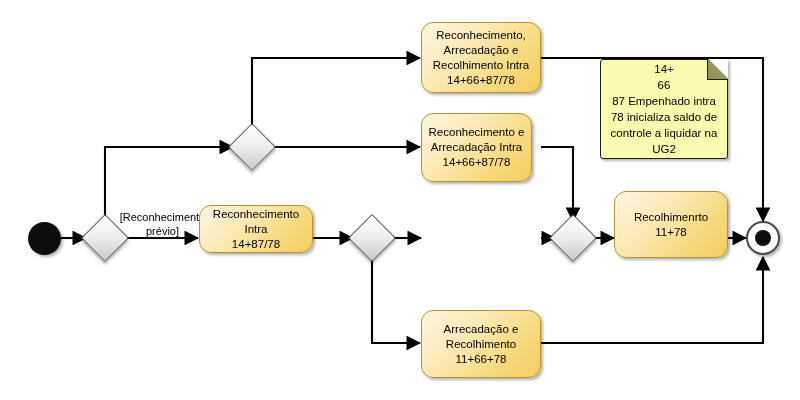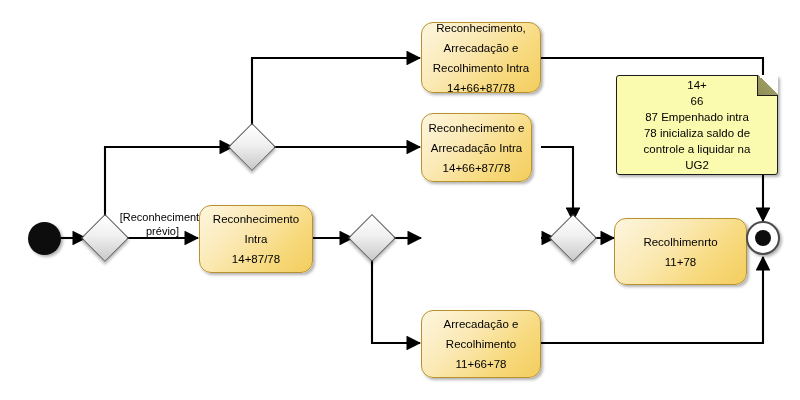--- a/index.html
+++ b/index.html
@@ -14,21 +14,21 @@
     position:absolute;
     box-sizing:border-box;
     border:1px solid #b9922e;
     border-radius:12px;
     background:linear-gradient(135deg,#fdf6df 0%,#fbe9b4 38%,#f7d97c 72%,#f3cd5e 100%);
     box-shadow:2px 2px 3px rgba(0,0,0,0.30);
     display:flex;align-items:center;justify-content:center;
     text-align:center;
     color:#000;
     font-size:11.5px;
-    line-height:20px;
+    line-height:15px;
     padding:2px 6px;
     white-space:pre-line;
   }
 
   
   .note{
     position:absolute;
     box-sizing:border-box;
     background:#fbfbb0;
     border:1.4px solid #1c1c1c;
@@ -144,33 +144,33 @@
 
   <div class="act" style="left:421px;top:22px;width:120px;height:71px;">Reconhecimento,
 Arrecadação e
 Recolhimento Intra
 14+66+87/78</div>
 
   <div class="act" style="left:421px;top:113px;width:111px;height:69px;">Reconhecimento e
 Arrecadação Intra
 14+66+87/78</div>
 
-  <div class="act" style="left:199px;top:205px;width:114px;height:68px;">Reconhecimento
+  <div class="act" style="left:199px;top:205px;width:114px;height:48px;">Reconhecimento
 Intra
 14+87/78</div>
 
 
-  <div class="act" style="left:614px;top:218px;width:133px;height:67px;">Recolhimenrto
+  <div class="act" style="left:614px;top:191px;width:114px;height:67px;">Recolhimenrto
 11+78</div>
 
   <div class="act" style="left:421px;top:310px;width:120px;height:68px;">Arrecadação e
 Recolhimento
 11+66+78</div>
 
-  <div class="note" style="left:600px;top:75px;width:162px;height:100px;margin-left:16px;">
+  <div class="note" style="left:600px;top:59px;width:128px;height:100px;">
     <span class="fold"></span>
     <span>14+
 66
 87 Empenhado intra
 78 inicializa saldo de
 controle a liquidar na
 UG2</span>
   </div>
 
   <div class="endnode" style="left:746px;top:221px;width:34px;height:34px;">

